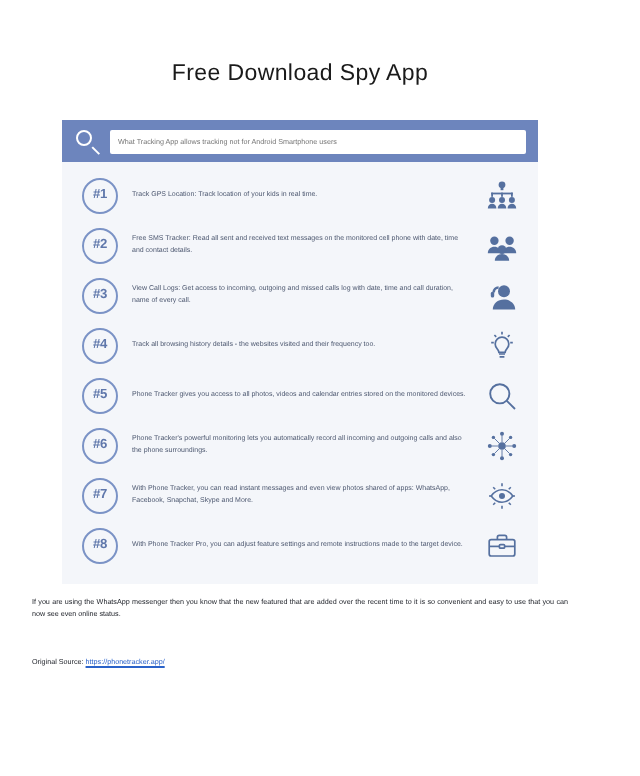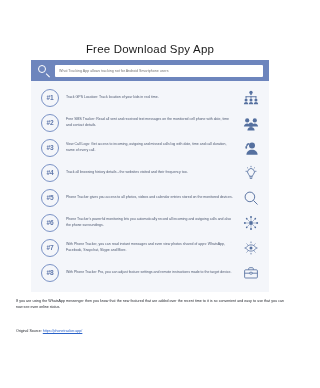--- a/index.html
+++ b/index.html
@@ -6,21 +6,21 @@
   html, body {
     width: 300px; height: 388px;
     background: #ffffff;
     font-family: "Liberation Sans", sans-serif;
     overflow: hidden;
   }
   .page {
     position: relative;
     width: 300px; height: 388px;
     background: #ffffff;
-    padding: 12px;
+    padding: 0;
   }
   .page-title {
     text-align: center;
     font-size: 11.5px;
     color: #1a1a1a;
     letter-spacing: 0.2px;
     padding-top: 31px;
     font-weight: 400;
   }
   .card {

